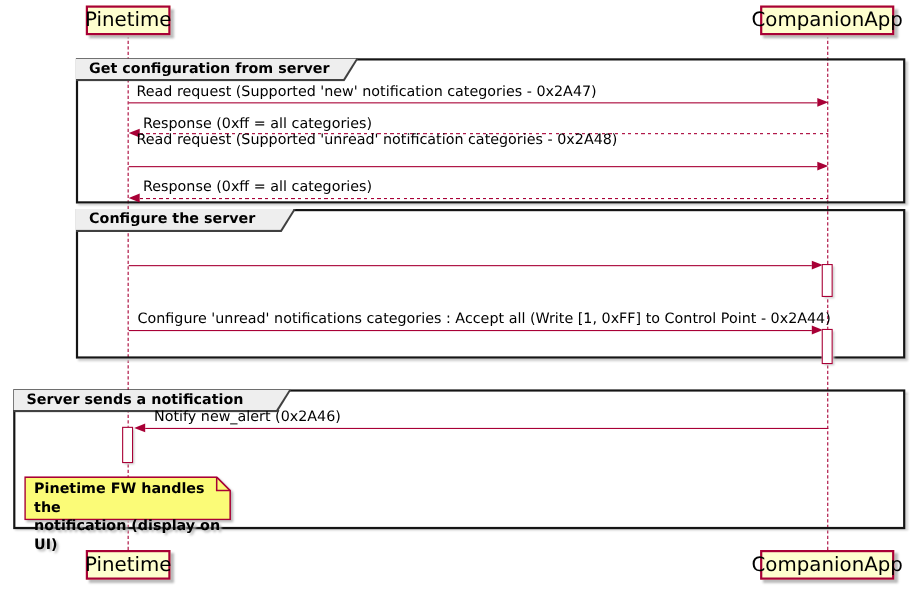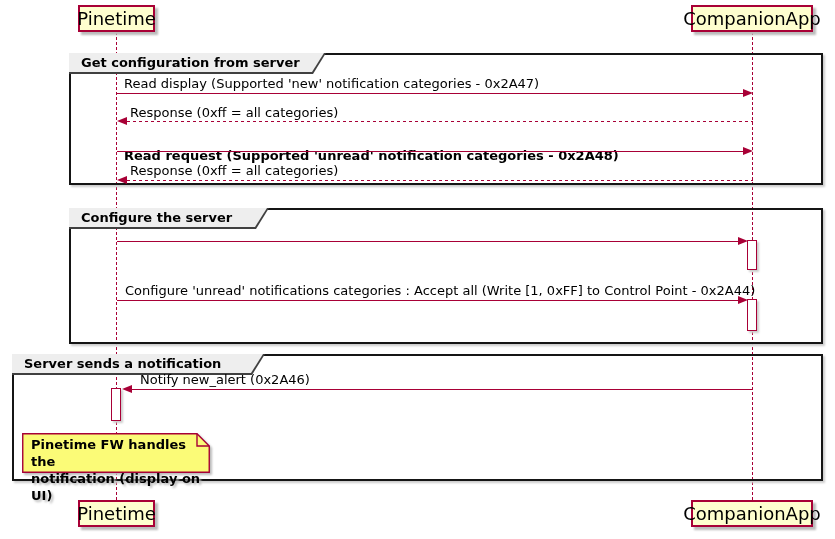--- a/index.html
+++ b/index.html
@@ -91,37 +91,37 @@
   <div class="participant" style="left:691px;top:5px;width:122px;">
     <span>CompanionApp</span>
   </div>
 
   <div class="frame" style="left:69px;top:53px;width:754px;height:132px;">
     <div class="frame-tab" style="width:257px;">
       <div class="frame-tab-inner">Get configuration from server</div>
     </div>
   </div>
 
-  <div class="msg-label" style="left:124px;top:76px;">Read display (Supported 'new' notification categories - 0x2A47)</div>
+  <div class="msg-label" style="left:124px;top:76px;">Read request (Supported 'new' notification categories - 0x2A47)</div>
   <div class="msg-line" style="left:117px;top:93px;width:626px;"></div>
   <div class="arrow-right" style="left:743px;top:89px;"></div>
 
   <div class="msg-label" style="left:130px;top:105px;">Response (0xff = all categories)</div>
   <div class="msg-line dotted" style="left:127px;top:121px;width:626px;"></div>
   <div class="arrow-left" style="left:117px;top:117px;"></div>
 
-  <div class="msg-label" style="left:124px;top:148px;font-weight:bold;">Read request (Supported 'unread' notification categories - 0x2A48)</div>
+  <div class="msg-label" style="left:124px;top:120px;">Read request (Supported 'unread' notification categories - 0x2A48)</div>
   <div class="msg-line" style="left:117px;top:151px;width:626px;"></div>
   <div class="arrow-right" style="left:743px;top:147px;"></div>
 
   <div class="msg-label" style="left:130px;top:163px;">Response (0xff = all categories)</div>
   <div class="msg-line dotted" style="left:127px;top:180px;width:626px;"></div>
   <div class="arrow-left" style="left:117px;top:176px;"></div>
 
-  <div class="frame" style="left:69px;top:208px;width:754px;height:136px;text-align:right;">
+  <div class="frame" style="left:69px;top:190px;width:754px;height:136px;text-align:right;">
     <div class="frame-tab" style="width:200px;">
       <div class="frame-tab-inner">Configure the server</div>
     </div>
   </div>
 
   <div class="msg-line" style="left:117px;top:241px;width:621px;"></div>
   <div class="arrow-right" style="left:738px;top:237px;"></div>
   <div class="activation" style="left:747px;top:240px;height:28px;"></div>
 
   <div class="msg-label" style="left:125px;top:283px;">Configure 'unread' notifications categories : Accept all (Write [1, 0xFF] to Control Point - 0x2A44)</div>

